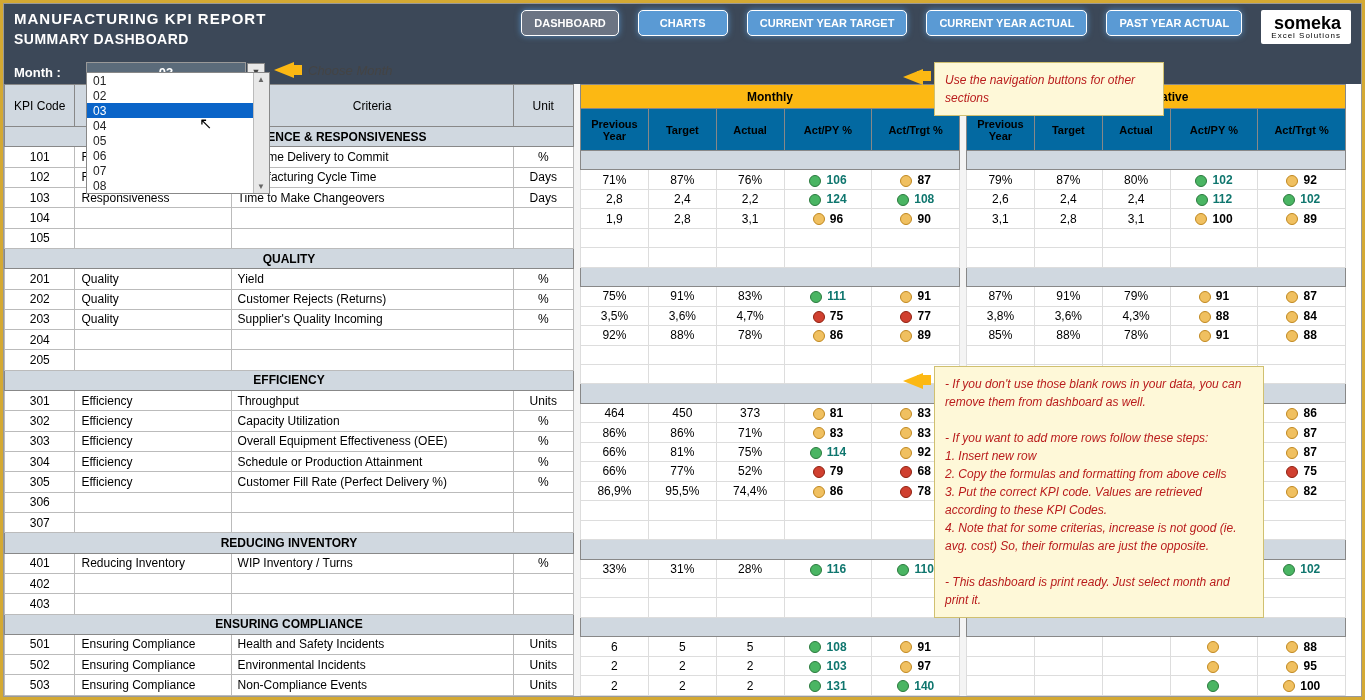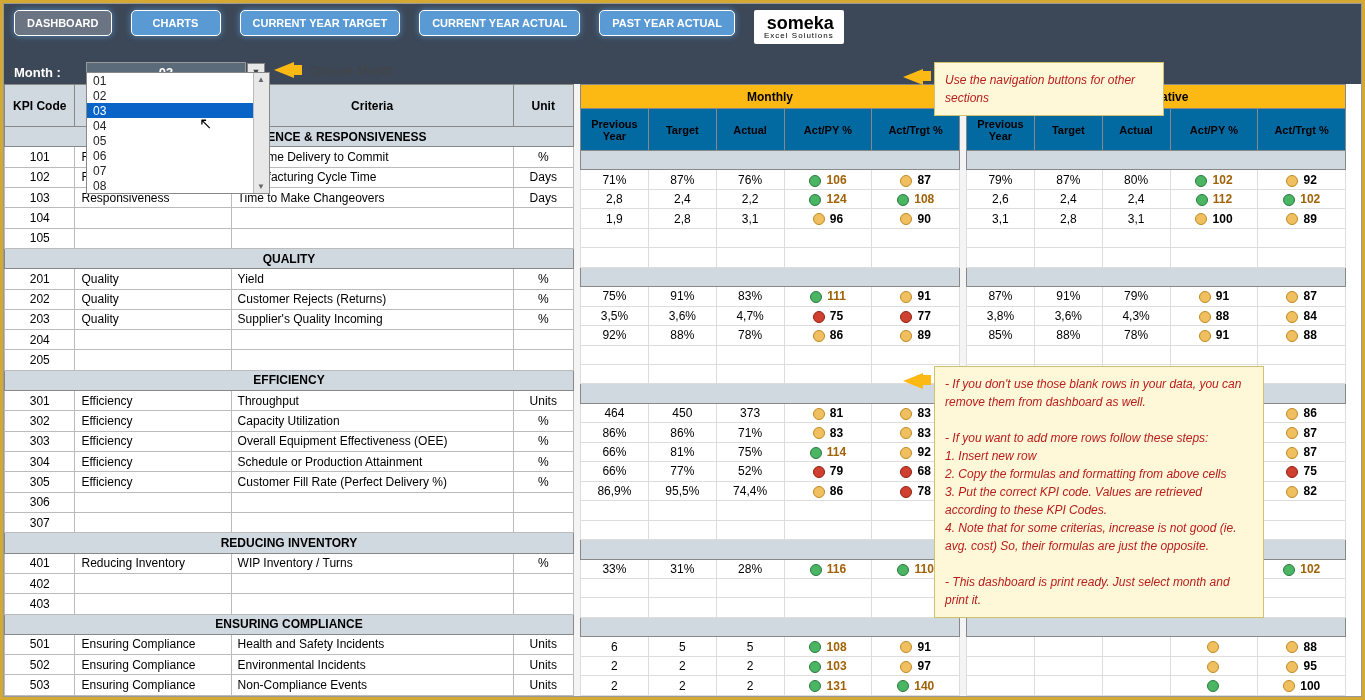--- a/index.html
+++ b/index.html
@@ -24,50 +24,54 @@
 .hint-txt{font-style:italic;color:#444;font-size:13px}
 .dropdown{position:absolute;left:82px;top:12px;width:184px;background:#fff;border:1px solid #888;z-index:50;font-size:12px;color:#222}
 .dd-item{padding:1px 6px;height:15px;line-height:15px}
 .dd-item.sel{background:#0a64c8;color:#fff}
 .dd-scroll{position:absolute;right:0;top:0;width:16px;height:100%;background:#e8e8e8;border-left:1px solid #bbb}
 .dd-scroll::before{content:"▲";position:absolute;top:2px;left:3px;font-size:8px;color:#666}
 .dd-scroll::after{content:"▼";position:absolute;bottom:2px;left:3px;font-size:8px;color:#666}
 .cursor{position:absolute;left:195px;top:54px;z-index:60;font-size:16px;color:#000}
 .content{display:flex;height:calc(100% - 80px)}
 .left-tbl{width:570px;border-collapse:collapse;font-size:12px}
-.left-tbl th{background:#d0d8e0;border:1px solid #888;padding:4px;font-size:12px;font-weight:bold;height:42px}
+.left-tbl th{background:#d0d8e0;border:1px solid #888;padding:4px;font-size:12px;font-weight:normal;height:42px}
 .left-tbl td{border:1px solid #bbb;padding:2px 6px;height:19px;font-size:12px}
 .left-tbl .code{text-align:center;width:70px}
 .left-tbl .cat{width:155px}
 .left-tbl .crit{width:280px}
 .left-tbl .unit{text-align:center;width:60px}
 .sect-hdr td{background:#d0d8e0;font-weight:bold;text-align:center;border:1px solid #888}
 .grp-col{border-collapse:collapse;font-size:12px}
 .grp-hdr{background:#fcb813;border:1px solid #888;text-align:center;font-weight:bold;height:24px;font-size:12px}
 .col-hdr th{background:#0369a1;border:1px solid #888;padding:2px 4px;font-size:11px;font-weight:bold;height:42px;text-align:center}
 .grp-col td{border:1px solid #ddd;text-align:center;padding:2px 3px;height:19px;font-size:12px}
 .sect-sp td{background:#d0d8e0;height:19px;border:1px solid #888}
 .dot{display:inline-block;width:12px;height:12px;border-radius:50%;vertical-align:middle;margin-right:2px}
 .dg{background:#4ab563;border:1px solid #2a7a3e}
 .dy{background:#f0c060;border:1px solid #c08820}
 .dr{background:#d04030;border:1px solid #902010}
 .pct-cell{white-space:nowrap}
-.v-g{color:#a16207;font-weight:bold}
+.v-g{color:#0f766e;font-weight:bold}
 .v-y{color:#000;font-weight:bold}
 .v-r{color:#000000;font-weight:bold}
 .note{position:absolute;background:#fef8d8;border:1px solid #d0c070;padding:8px 10px;font-size:12px;font-style:italic;color:#b91c1c;z-index:30;line-height:1.5}
 .note-arrow{width:0;height:0;border-top:8px solid transparent;border-bottom:8px solid transparent;border-left:20px solid #fcb813;position:absolute}
 .note-arrow-body{width:14px;height:10px;background:#fcb813;position:absolute}
 .gap-col{width:6px;background:#f4f4f4}
 </style>
 </head>
 <body>
 
 <div class="frame">
   <div class="hdr">
+    <div class="hdr-left">
+      <div class="title">MANUFACTURING KPI REPORT</div>
+      <div class="subtitle">SUMMARY DASHBOARD</div>
+    </div>
     <div class="hdr-btns">
       <div class="nav-btn active">DASHBOARD</div>
       <div class="nav-btn">CHARTS</div>
       <div class="nav-btn">CURRENT YEAR TARGET</div>
       <div class="nav-btn">CURRENT YEAR ACTUAL</div>
       <div class="nav-btn">PAST YEAR ACTUAL</div>
       <div class="logo">
         <span>someka</span>
         <span class="logo-sub">Excel Solutions</span>
       </div>

